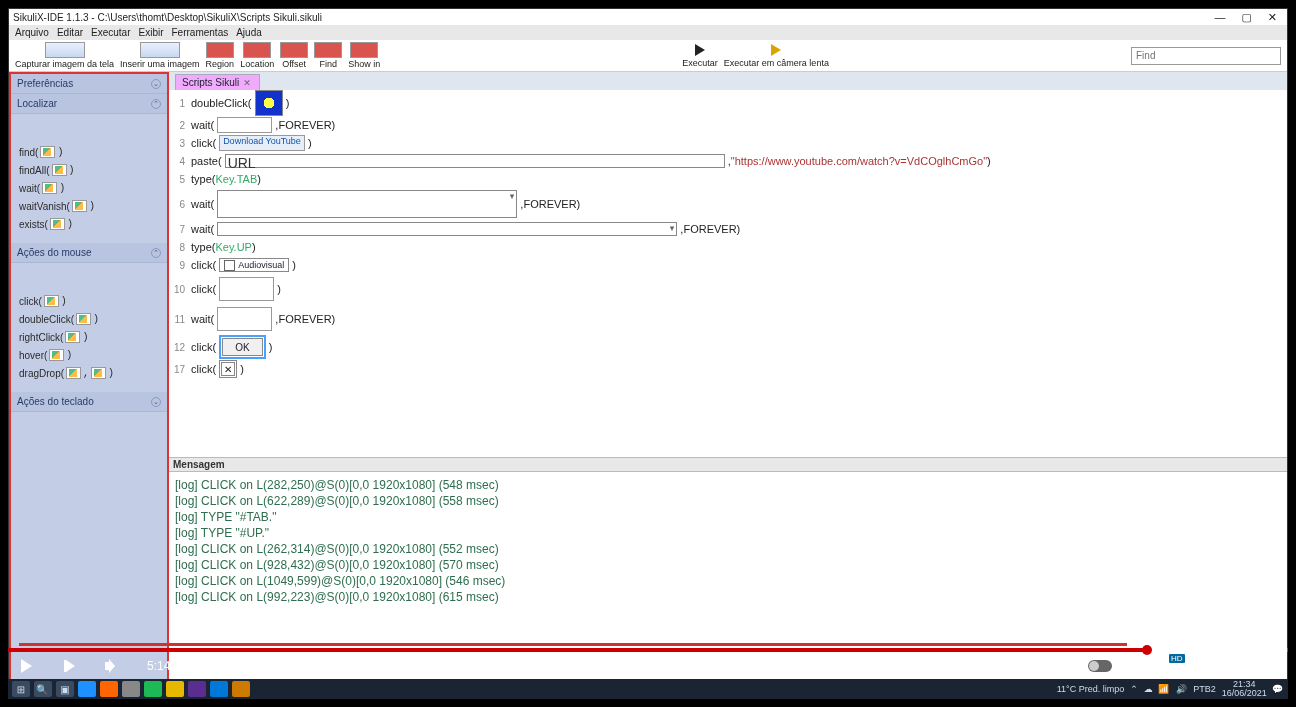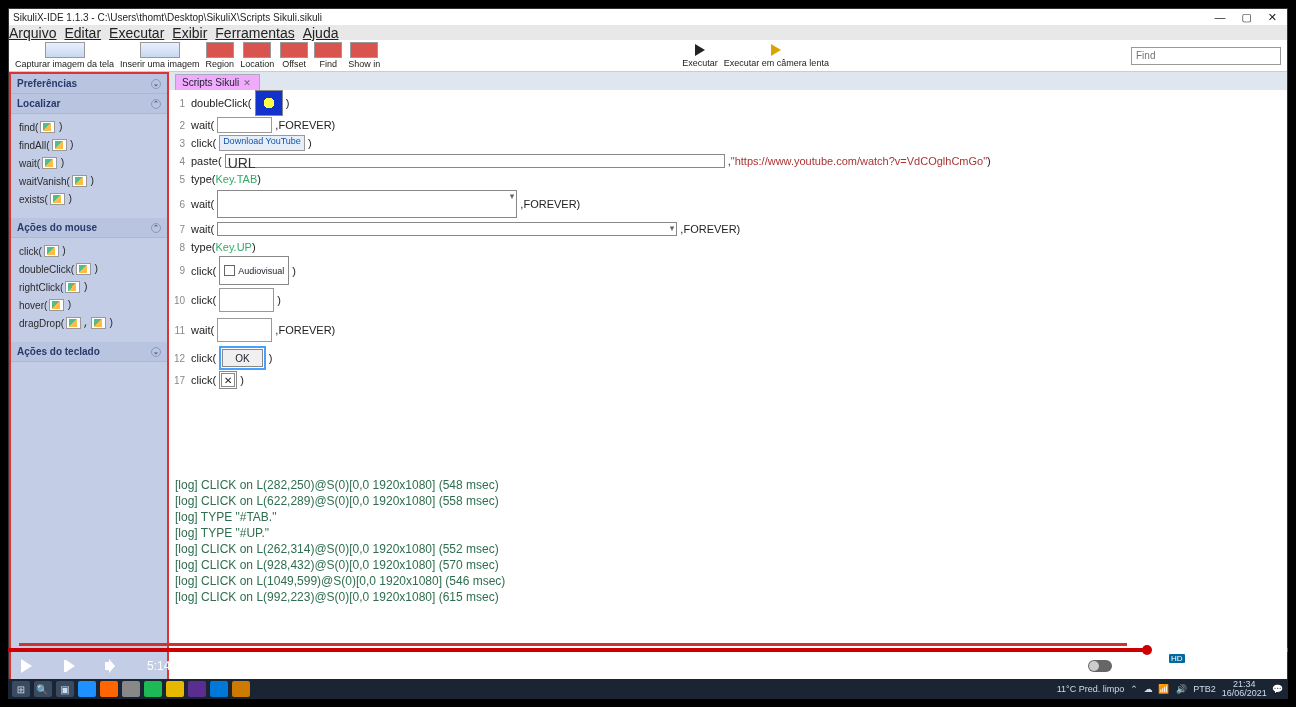--- a/index.html
+++ b/index.html
@@ -1,55 +1,55 @@
 <!DOCTYPE html>
 <html><head>
 <meta charset="utf-8">
 <style>
   * { box-sizing: border-box; margin: 0; padding: 0; font-family: Tahoma, Arial, sans-serif; }
   body { background: #000; width: 1296px; height: 707px; overflow: hidden; position: relative; }
   .desktop { position: absolute; top: 8px; left: 8px; right: 8px; bottom: 8px; background: #fff; border: 1px solid #333; }
   .titlebar { height: 16px; background: #fff; display: flex; align-items: center; font-size: 10px; padding-left: 4px; color: #222; }
   .titlebar .controls { margin-left: auto; display: flex; gap: 16px; padding-right: 10px; font-size: 11px; }
-  .menubar { height: 15px; background: #e8e8e8; display: flex; align-items: center; font-size: 14px; gap: 8px; color: #222; text-decoration: underline; }
+  .menubar { height: 15px; background: #e8e8e8; display: flex; align-items: center; font-size: 10px; gap: 8px; padding-left: 6px; color: #222; }
   .toolbar { height: 32px; display: flex; align-items: center; padding: 2px 6px; border-bottom: 1px solid #ccc; }
   .tbitem { display: flex; flex-direction: column; align-items: center; font-size: 9px; color: #222; margin-right: 6px; cursor: pointer; }
   .tbicon { width: 28px; height: 16px; background: #d9534f; border: 1px solid #999; margin-bottom: 1px; }
   .tbicon.big { width: 40px; background: linear-gradient(#e8f0ff,#c8d8f0); }
   .tbspacer { flex: 1; }
   .playicon { width: 0; height: 0; border-left: 10px solid #222; border-top: 6px solid transparent; border-bottom: 6px solid transparent; margin-bottom: 2px; }
   .playicon.slow { border-left-color: #d9a400; }
   .findbox { width: 150px; height: 18px; border: 1px solid #999; font-size: 10px; padding: 0 4px; color: #888; }
 
   .workspace { display: flex; height: calc(100% - 16px - 15px - 32px - 16px); }
   .sidepanel { width: 160px; background: #c3cde6; display: flex; flex-direction: column; border: 2px solid #d33; border-bottom: none; }
-  .sideheader { background: #b8c4e0; font-size: 10px; font-weight: bold; color: #2a3a6a; padding: 4px 6px; border-bottom: 1px solid #aab8d8; display: flex; align-items: center; }
+  .sideheader { background: #b8c4e0; font-size: 10px; font-weight: normal; color: #2a3a6a; padding: 4px 6px; border-bottom: 1px solid #aab8d8; display: flex; align-items: center; }
   .sideheader .chev { margin-left: auto; width: 10px; height: 10px; border: 1px solid #8898c0; border-radius: 50%; font-size: 7px; display:flex;align-items:center;justify-content:center;color:#556;}
-  .sideitems { padding: 4px 4px 10px 4px; }
+  .sideitems { padding: 4px 4px 10px 4px; margin-top: 25px; }
   .sideitem { font-family: "Courier New", monospace; font-size: 10px; color: #2a2a2a; padding: 3px 4px; display:flex; align-items:center; gap:2px;}
   .imgchip { display:inline-flex; align-items:center; border:1px solid #999; background:#fff; padding:0 2px; height:12px;}
   .imgchip::before{content:"";width:8px;height:8px;background:linear-gradient(135deg,#5b8 50%,#fb4 50%);display:inline-block;margin-right:1px;}
   .sidefiller { flex:1; background:#c3cde6; }
 
   .editorarea { flex: 1; display: flex; flex-direction: column; background:#fff; }
   .tabbar { height: 18px; background: #e0e6f0; display: flex; align-items: flex-end; padding-left: 6px; font-size: 10px; }
   .tab { background: #f0abfc; border: 1px solid #aab; border-bottom: none; padding: 2px 8px 2px 6px; display:flex;align-items:center;gap:4px; color:#223;}
   .tab .x { font-size:9px; color:#666; }
   .code { flex: 1; overflow: auto; font-family: "Courier New", monospace; font-size: 11px; color: #222; }
   .line { display: flex; align-items: center; min-height: 18px; }
   .gut { width: 22px; text-align: right; padding-right: 6px; color: #888; font-size: 10px; user-select: none; }
   .key { color: #3a6; font-family: inherit;}
   .str { color: #a33; }
   .bigimg { width:28px;height:26px; background: radial-gradient(circle,#ff4 30%,#13c 30%); border:1px solid #888; display:inline-block; vertical-align:middle;}
   .imgbox { display:inline-block; border:1px solid #999; background:#fff; height:16px; vertical-align:middle;}
   .urlbox { display:inline-block; border:1px solid #888; background:#fff; height:14px; width:500px; vertical-align:middle; font-size:14px; padding:0 2px; color:#333;}
   .combobox { display:inline-block; border:1px solid #888; background:#fff; height:14px; vertical-align:middle; position:relative;}
   .combobox::after{content:"▾";position:absolute;right:2px;top:0;font-size:9px;color:#666;}
   .btnbox { display:inline-flex;align-items:center;justify-content:center; border:1px solid #888; background:#f0f0f0; height:18px; padding:0 12px; font-size:10px; color:#223;}
-  .chkbox { display:inline-flex;align-items:center; border:1px solid #888; background:#fff; height:29px; padding:0 4px; font-size:9px; color:#223; gap:3px;}
+  .chkbox { display:inline-flex;align-items:center; border:1px solid #888; background:#fff; height:14px; padding:0 4px; font-size:9px; color:#223; gap:3px;}
   .chkbox::before{content:"";width:9px;height:9px;border:1px solid #666;display:inline-block;}
   .xicon { display:inline-flex;align-items:center;justify-content:center; border:1px solid #888; background:#fff; width:14px;height:14px; font-size:10px;}
 
   .msgheader { height: 15px; background: #e8e8e8; border-top:1px solid #bbb; border-bottom:1px solid #bbb; font-size:10px; padding:1px 4px; font-weight:bold; color:#333;}
   .msgbody { flex:0 0 210px; overflow:auto; font-family: "Times New Roman", serif; font-size: 12px; color: #2e6e4e; padding: 4px 6px; background:#fff;}
   .msgbody div { margin-bottom: 2px; }
 
   .statusbar { height: 16px; background:#e8e8e8; border-top:1px solid #bbb; font-size:9px; display:flex; align-items:center; padding:0 4px; color:#444;}
   .statusbar .r { margin-left:auto; }
   .redline { position:absolute; left:10px; right:160px; height:3px; background:#c33; bottom:52px; }
@@ -197,20 +197,21 @@
         <div class="line" style="height:32px"><span class="gut">6</span><span>wait(</span>&nbsp;<span class="combobox" style="width:300px;height:28px"></span>&nbsp;<span>,FOREVER)</span></div>
         <div class="line"><span class="gut">7</span><span>wait(</span>&nbsp;<span class="combobox" style="width:460px"></span>&nbsp;<span>,FOREVER)</span></div>
         <div class="line"><span class="gut">8</span><span>type(</span><span class="key">Key.UP</span>)</div>
         <div class="line"><span class="gut">9</span><span>click(</span>&nbsp;<span class="chkbox">Audiovisual</span>&nbsp;)</div>
         <div class="line" style="height:30px"><span class="gut">10</span><span>click(</span>&nbsp;<span class="imgbox" style="width:55px;height:24px"></span>&nbsp;)</div>
         <div class="line" style="height:30px"><span class="gut">11</span><span>wait(</span>&nbsp;<span class="imgbox" style="width:55px;height:24px"></span>&nbsp;<span>,FOREVER)</span></div>
         <div class="line" style="height:26px"><span class="gut">12</span><span>click(</span>&nbsp;<span style="border:2px solid #4aa0ff;padding:1px;display:inline-block"><span class="btnbox">OK</span></span>&nbsp;)</div>
         <div class="line"><span class="gut">17</span><span>click(</span>&nbsp;<span style="border:1px solid #888;padding:1px;display:inline-block"><span class="xicon">✕</span></span>&nbsp;)</div>
       </div>
 
+      <div class="msgheader">Mensagem</div>
       <div class="msgbody">
         <div></div>
         <div>[log] CLICK on L(282,250)@S(0)[0,0 1920x1080] (548 msec)</div>
         <div>[log] CLICK on L(622,289)@S(0)[0,0 1920x1080] (558 msec)</div>
         <div>[log] TYPE "#TAB."</div>
         <div>[log] TYPE "#UP."</div>
         <div>[log] CLICK on L(262,314)@S(0)[0,0 1920x1080] (552 msec)</div>
         <div>[log] CLICK on L(928,432)@S(0)[0,0 1920x1080] (570 msec)</div>
         <div>[log] CLICK on L(1049,599)@S(0)[0,0 1920x1080] (546 msec)</div>
         <div>[log] CLICK on L(992,223)@S(0)[0,0 1920x1080] (615 msec)</div>

